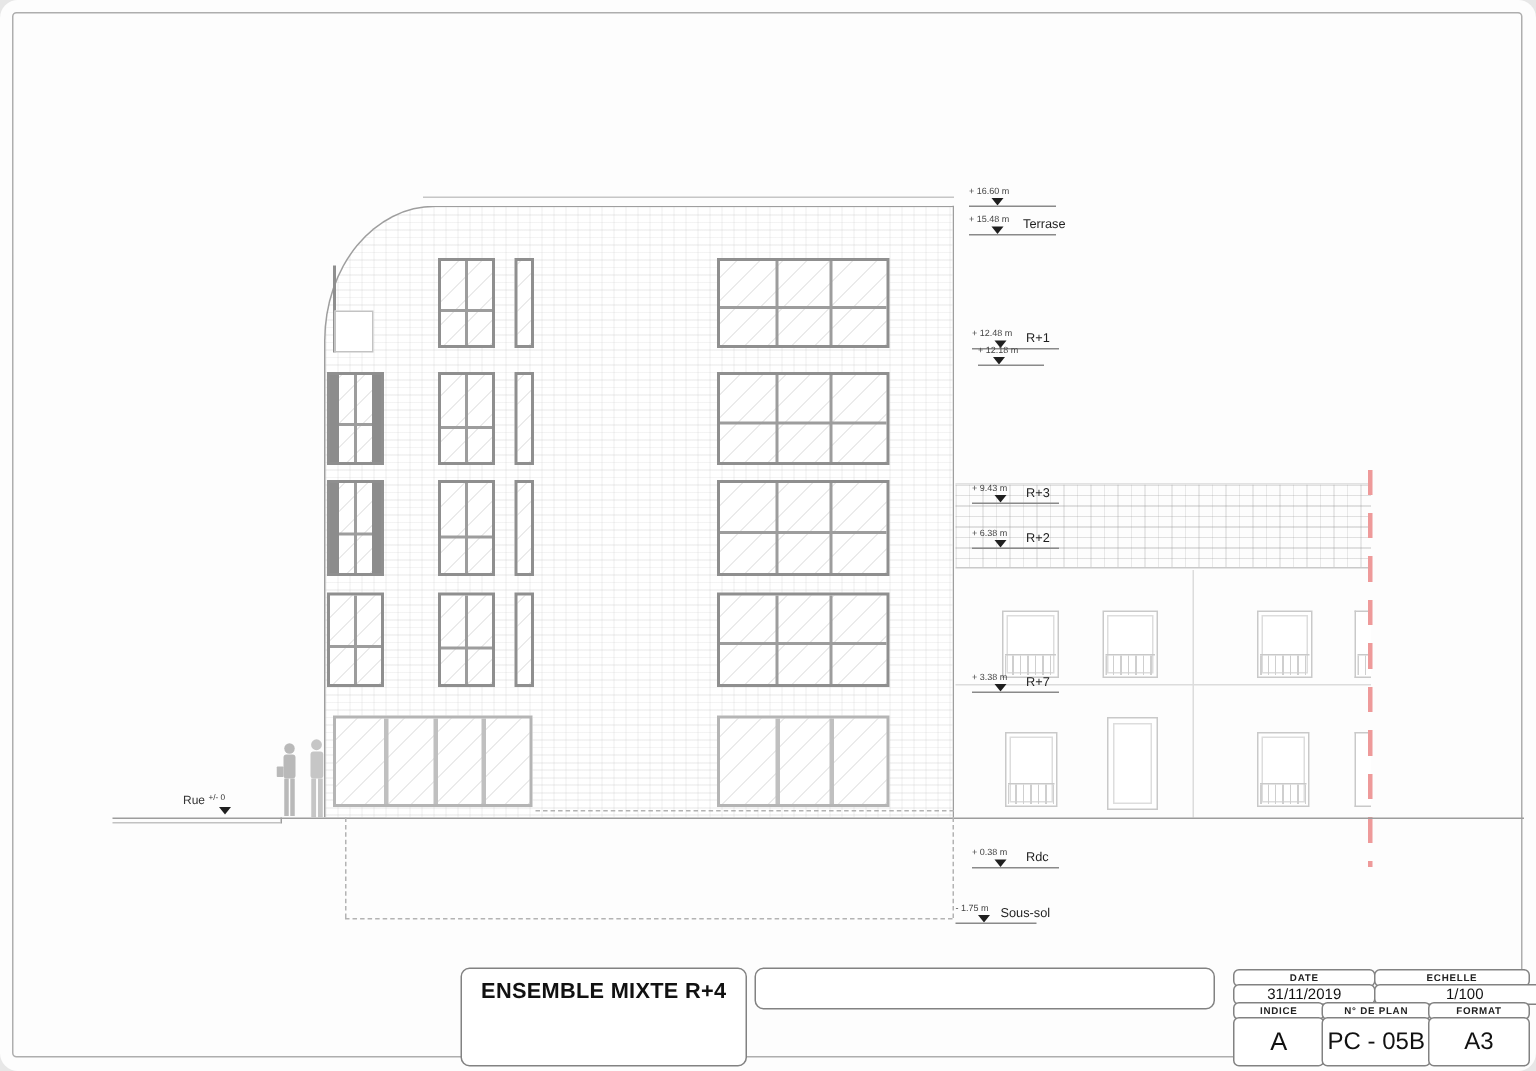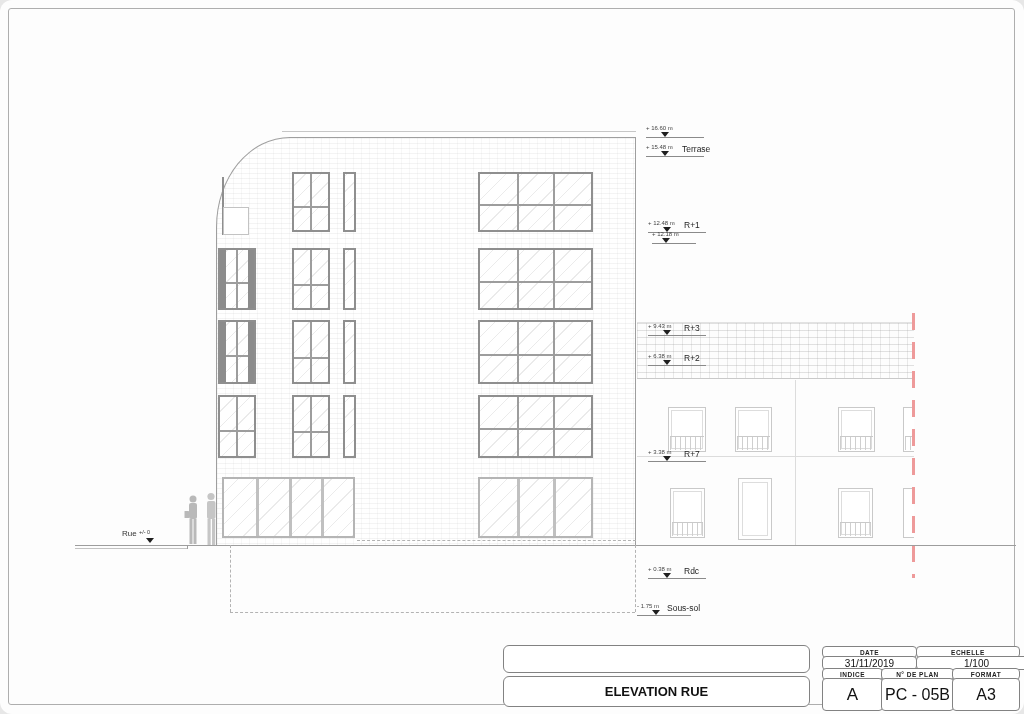--- a/index.html
+++ b/index.html
@@ -282,24 +282,24 @@
     <span class="lvl-line"></span>
     <span class="lvl-label">Rdc</span>
   </div>
   <div class="lvl" style="left:637px;top:603px;width:54px;">
     <span class="lvl-val">- 1.75 m</span>
     <span class="lvl-tri"></span>
     <span class="lvl-line"></span>
     <span class="lvl-label" style="left:30px;">Sous-sol</span>
   </div>
 
+  <div class="tb" style="left:307px;top:645px;width:191px;height:66px;">
+    <div class="tb-title">ENSEMBLE MIXTE R+4</div>
+  </div>
   <div class="tb" style="left:503px;top:645px;width:307px;height:28px;"></div>
-  <div class="tb" style="left:503px;top:676px;width:307px;height:31px;">
-    <div class="tb-draw">ELEVATION RUE</div>
-  </div>
 
   <div class="tc tc-h" style="left:822px;top:646px;width:95px;height:12px;">DATE</div>
   <div class="tc tc-h" style="left:916px;top:646px;width:104px;height:12px;">ECHELLE</div>
   <div class="tc tc-v" style="left:822px;top:656px;width:95px;height:14px;">31/11/2019</div>
   <div class="tc tc-v" style="left:916px;top:656px;width:121px;height:14px;">1/100</div>
   <div class="tc tc-h" style="left:822px;top:668px;width:61px;height:12px;">INDICE</div>
   <div class="tc tc-h" style="left:881px;top:668px;width:73px;height:12px;">N° DE PLAN</div>
   <div class="tc tc-h" style="left:952px;top:668px;width:68px;height:12px;">FORMAT</div>
   <div class="tc tc-big" style="left:822px;top:678px;width:61px;height:33px;">A</div>
   <div class="tc tc-big" style="left:881px;top:678px;width:73px;height:33px;font-size:16px;">PC - 05B</div>

